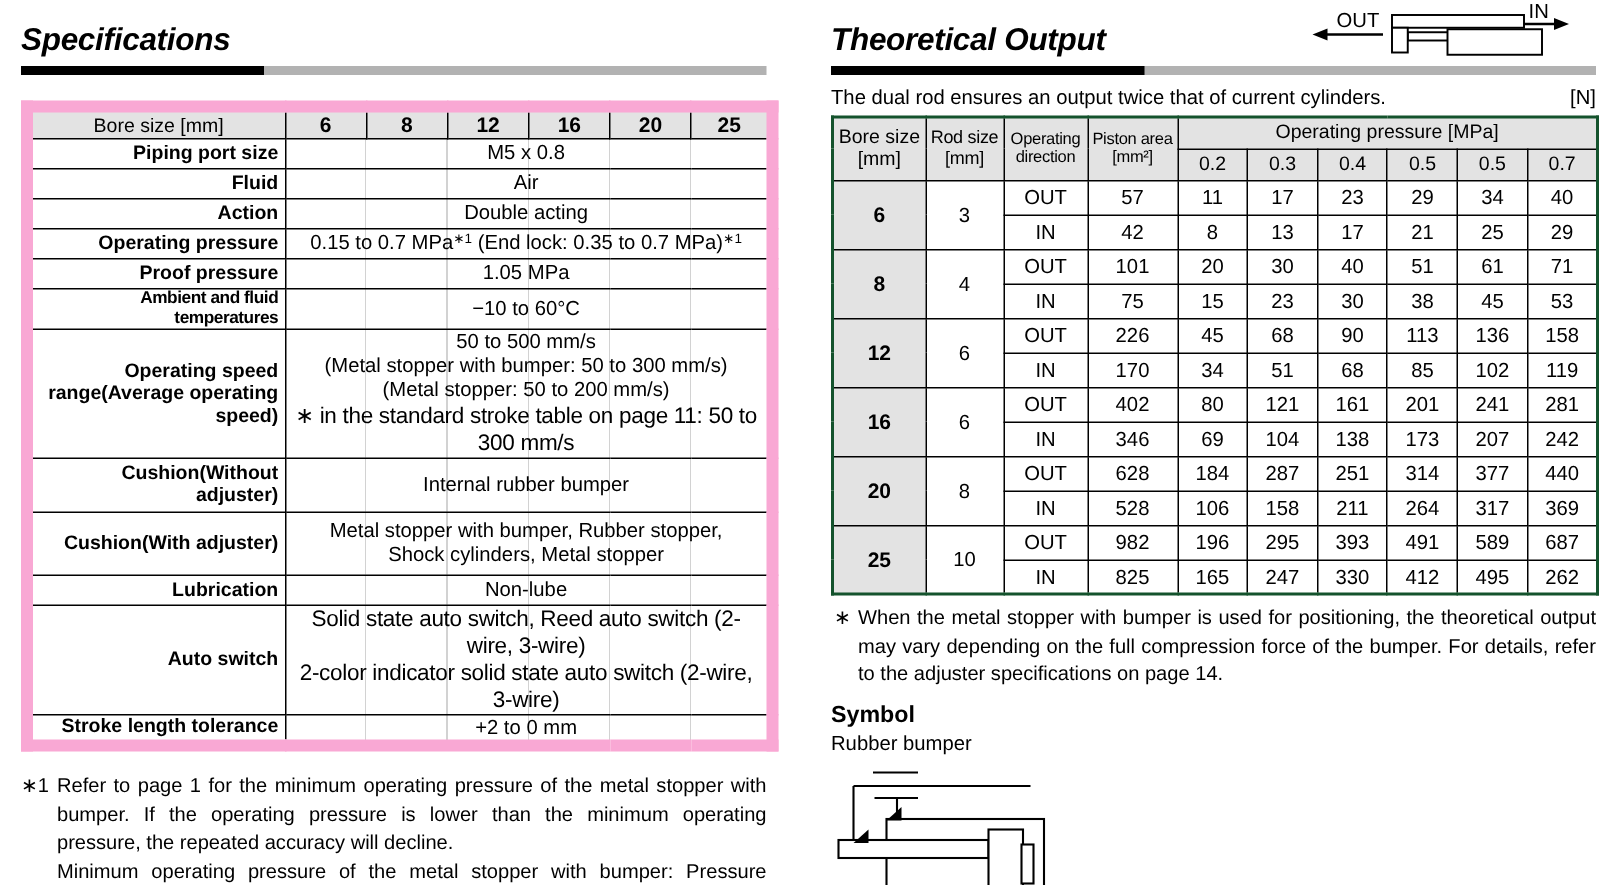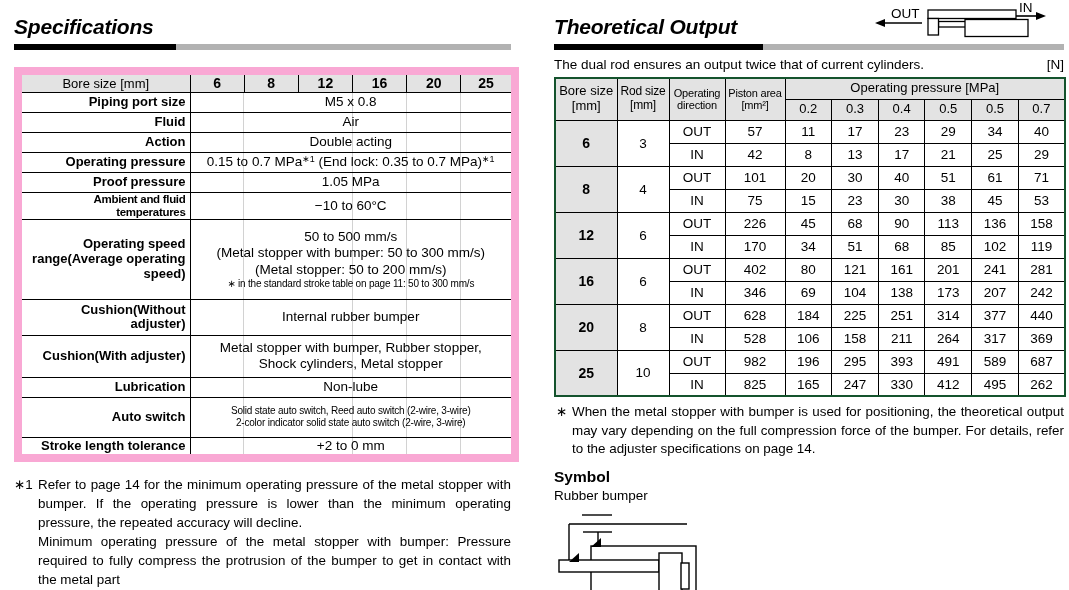--- a/index.html
+++ b/index.html
@@ -22,21 +22,21 @@
   .spec-table{width:497px;margin-top:17px;border:8px solid #f9a8d4;table-layout:fixed;}
   .spec-table td,.spec-table th{border:1px solid #000;padding:0 4px;vertical-align:middle;}
   .spec-table .hdr{background:#e3e3e3;font-weight:normal;font-size:13px;text-align:center;}
   .spec-table .hdr-num{background:#e3e3e3;font-weight:bold;font-size:14px;text-align:center;}
   .spec-label{font-weight:bold;font-size:13px;text-align:right;line-height:1.15;}
   .spec-label.small{font-size:11.5px;letter-spacing:-0.3px;}
   .spec-val{font-size:13.5px;text-align:center;line-height:1.2;
     background-image:repeating-linear-gradient(to right,transparent 0px,transparent 53.3px,#d2d2d2 53.3px,#d2d2d2 54.2px);
     background-origin:border-box;}
   .spec-val .line{display:block;}
-  .spec-val .line.small{font-size:10px;letter-spacing:-0.2px;}
+  .spec-val .line.small{font-size:15px;letter-spacing:-0.2px;}
   sup.fn{font-size:9px;vertical-align:4px;letter-spacing:0;}
 
   
   .footnote{margin-top:13px;font-size:13.4px;line-height:19px;text-align:justify;position:relative;padding-left:24px;}
   .footnote .marker{position:absolute;left:0;top:0;}
   .footnote p{margin:0;}
 
   
   .intro-row{display:flex;justify-content:space-between;align-items:flex-end;margin-top:7px;font-size:13.5px;line-height:16px;}
   .theo-table{width:510px;margin-top:4px;border:2px solid #14532d;table-layout:fixed;}
@@ -134,21 +134,21 @@
       </tr>
       <tr style="height:21px">
         <td class="spec-label">Stroke length tolerance</td>
         <td class="spec-val" colspan="6">+2 to 0 mm</td>
       </tr>
     </tbody>
   </table>
 
   <div class="footnote">
     <span class="marker">∗1</span>
-    <p>Refer to page 14 for the minimum operating pressure of the metal stopper with bumper. If the operating pressure is lower than the minimum operating pressure, the repeated accuracy will decline.</p>
+    <p>Refer to page 1 for the minimum operating pressure of the metal stopper with bumper. If the operating pressure is lower than the minimum operating pressure, the repeated accuracy will decline.</p>
     <p>Minimum operating pressure of the metal stopper with bumper: Pressure required to fully compress the protrusion of the bumper to get in contact with the metal part</p>
     <p>The operating pressure of the bore size 20 cylinder with shock absorber is 0.15 to 0.6 MPa.</p>
   </div>
 </div>
 
 <div class="col col-right">
   <h2 class="section-title">Theoretical Output</h2>
   <div class="h-bar">
       <span class="h-bar-black" style="width:209px;"></span>
     </div>
@@ -271,21 +271,21 @@
           <td class="c-val">173</td>
           <td class="c-val">207</td>
           <td class="c-val">242</td>
         </tr>
         <tr style="height: 23px;">
           <td class="c-bore" rowspan="2">20</td>
           <td class="c-rod" rowspan="2">8</td>
           <td class="c-dir">OUT</td>
           <td class="c-area">628</td>
           <td class="c-val">184</td>
-          <td class="c-val">225</td>
+          <td class="c-val">287</td>
           <td class="c-val">251</td>
           <td class="c-val">314</td>
           <td class="c-val">377</td>
           <td class="c-val">440</td>
         </tr>
         <tr style="height: 23px;">
           <td class="c-dir">IN</td>
           <td class="c-area">528</td>
           <td class="c-val">106</td>
           <td class="c-val">158</td>

